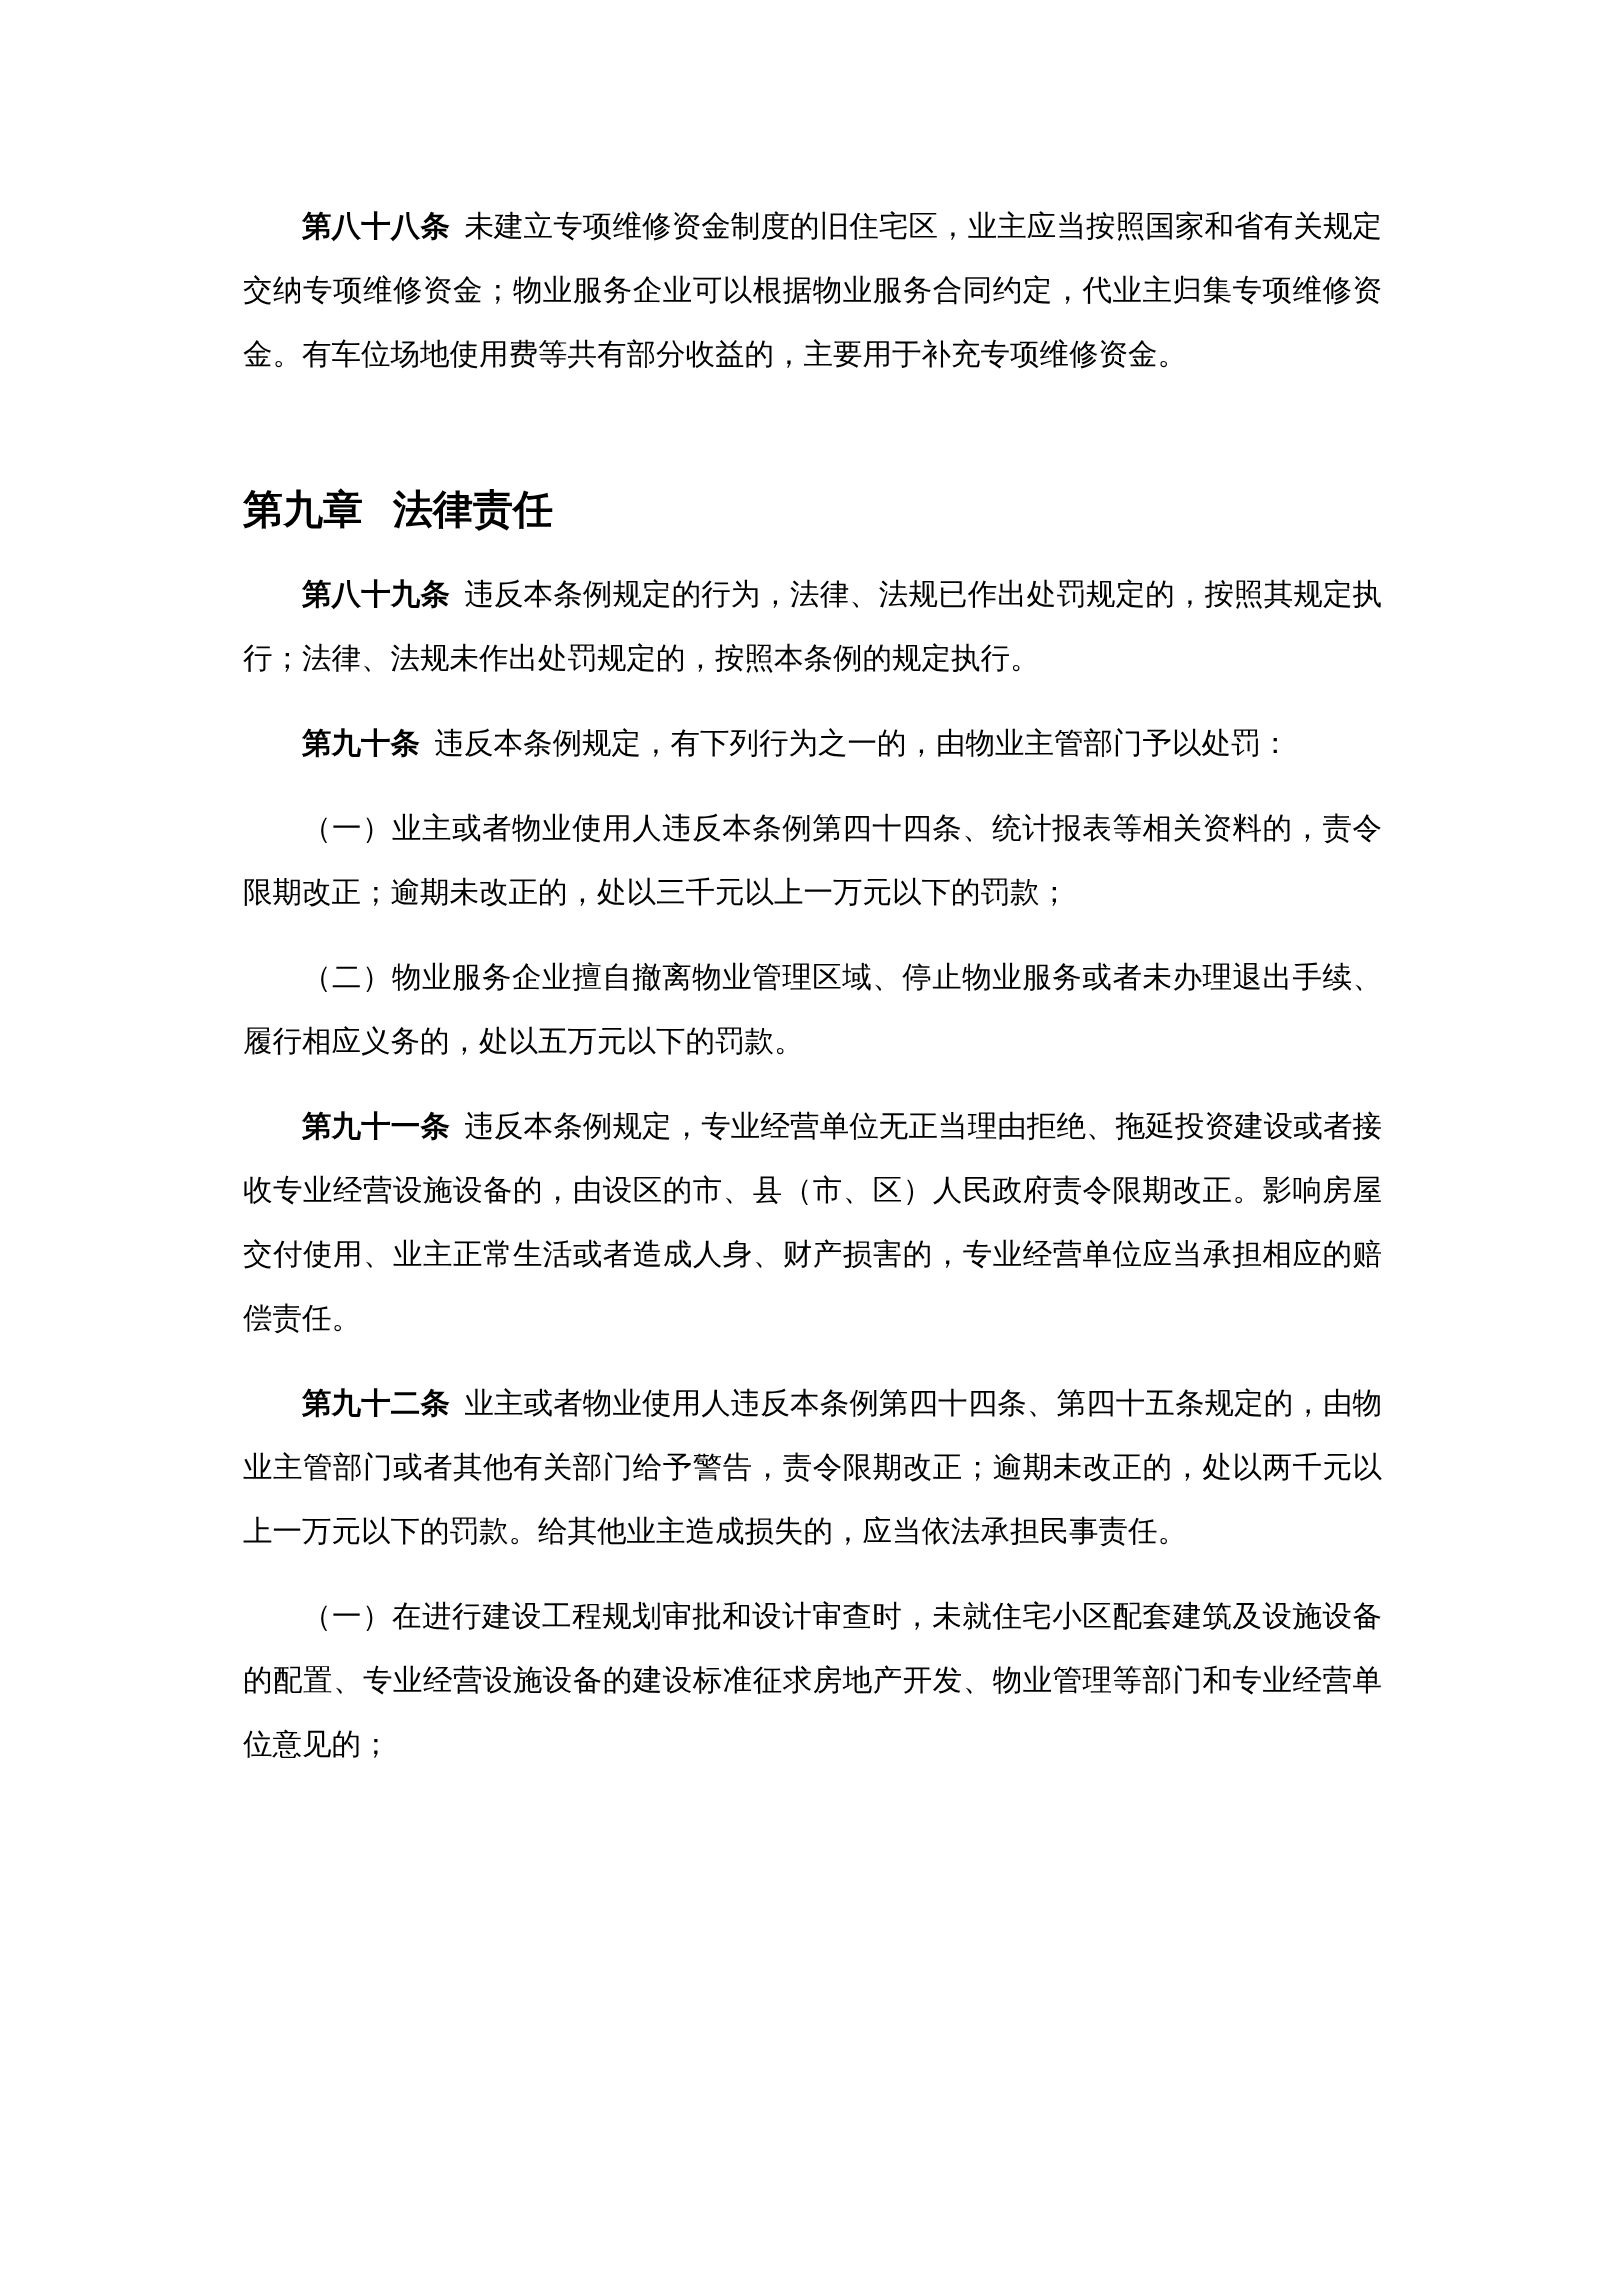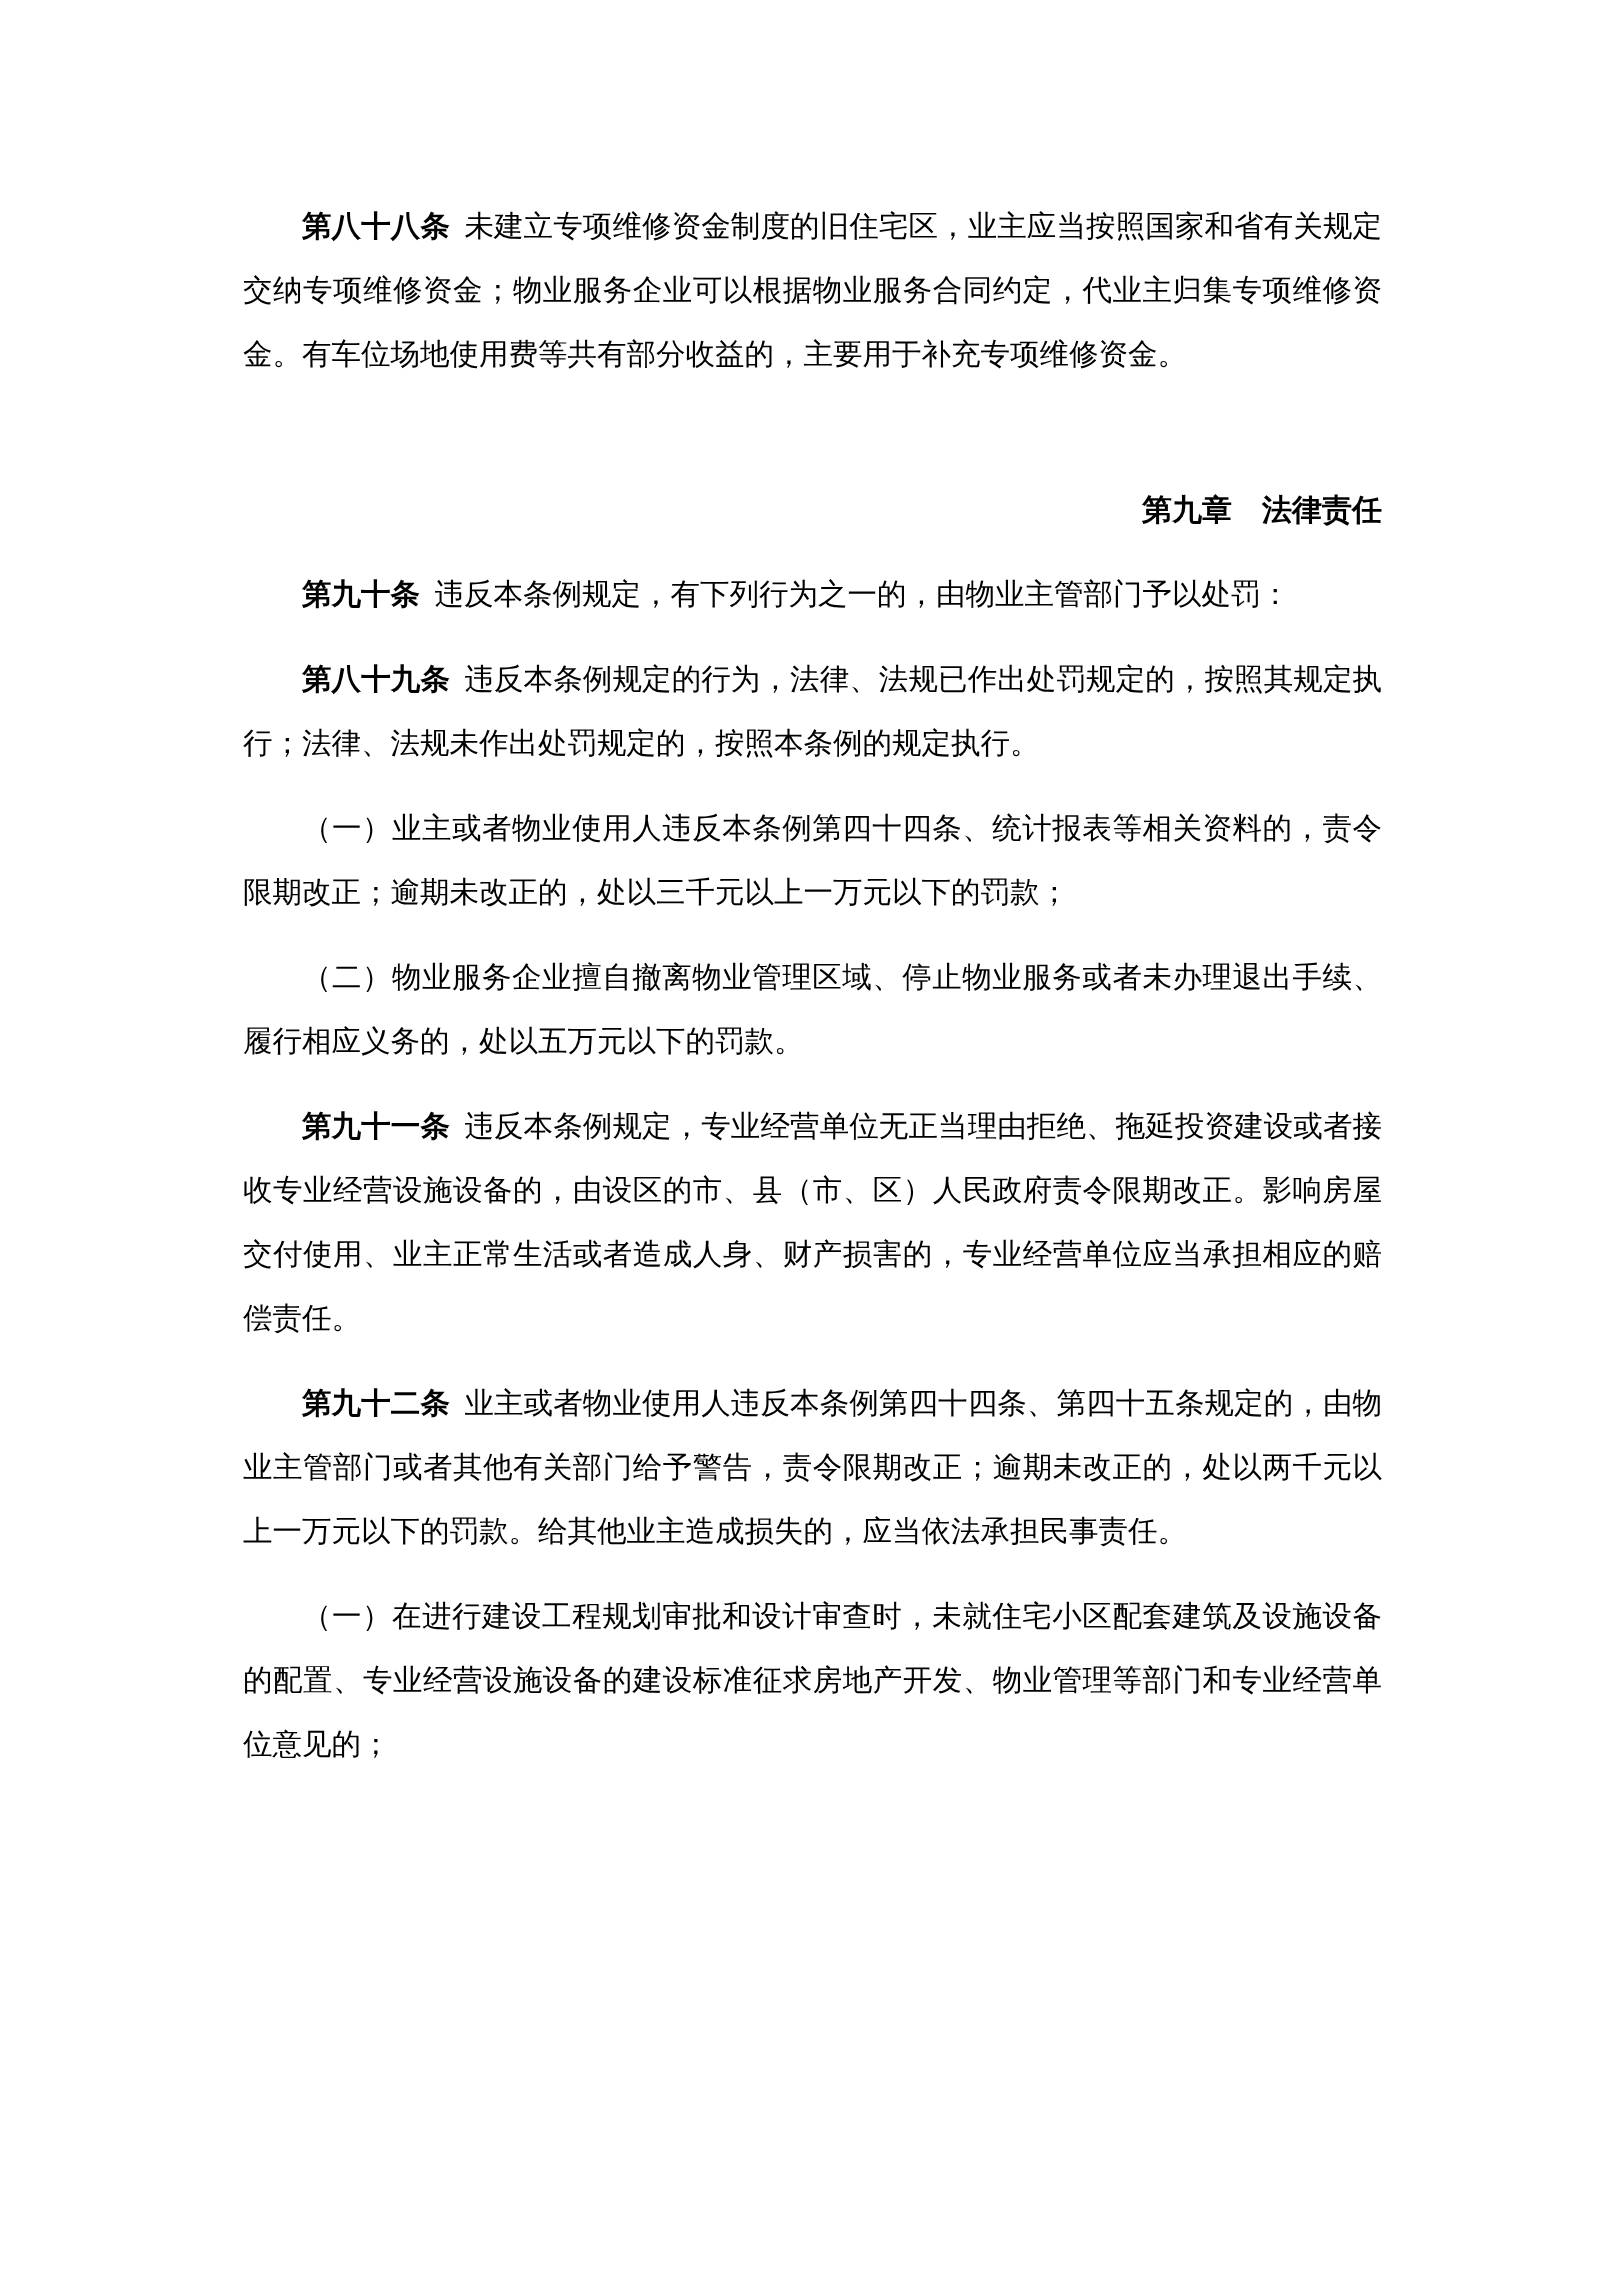--- a/index.html
+++ b/index.html
@@ -25,43 +25,43 @@
     text-align: justify;
     text-indent: 59px;
     word-break: break-all;
     line-break: strict;
   }
   .article-lead {
     font-weight: bold;
     margin-right: 14.4px;
   }
   .chapter-heading {
-    text-align: right;
+    text-align: left;
     text-indent: 0;
     font-weight: bold;
-    font-size: 30px;
+    font-size: 40px;
     margin: 92px 0 19.6px 0;
   }
   .chapter-gap {
     display: inline-block;
     width: 30px;
   }
 </style>
 </head>
 <body>
 
 <div class="page">
 
   <p class="para"><span class="article-lead">第八十八条</span><span>未建立专项维修资金制度的旧住宅区，业主应当按照国家和省有关规定交纳专项维修资金；物业服务企业可以根据物业服务合同约定，代业主归集专项维修资金。有车位场地使用费等共有部分收益的，主要用于补充专项维修资金。</span></p>
 
   <div class="chapter-heading"><span>第九章</span><span class="chapter-gap"></span><span>法律责任</span></div>
 
+  <p class="para"><span class="article-lead">第八十九条</span><span>违反本条例规定的行为，法律、法规已作出处罚规定的，按照其规定执行；法律、法规未作出处罚规定的，按照本条例的规定执行。</span></p>
+
   <p class="para"><span class="article-lead">第九十条</span><span>违反本条例规定，有下列行为之一的，由物业主管部门予以处罚：</span></p>
-
-  <p class="para"><span class="article-lead">第八十九条</span><span>违反本条例规定的行为，法律、法规已作出处罚规定的，按照其规定执行；法律、法规未作出处罚规定的，按照本条例的规定执行。</span></p>
 
   <p class="para"><span>（一）业主或者物业使用人违反本条例第四十四条、统计报表等相关资料的，责令限期改正；逾期未改正的，处以三千元以上一万元以下的罚款；</span></p>
 
   <p class="para"><span>（二）物业服务企业擅自撤离物业管理区域、停止物业服务或者未办理退出手续、履行相应义务的，处以五万元以下的罚款。</span></p>
 
   <p class="para"><span class="article-lead">第九十一条</span><span>违反本条例规定，专业经营单位无正当理由拒绝、拖延投资建设或者接收专业经营设施设备的，由设区的市、县（市、区）人民政府责令限期改正。影响房屋交付使用、业主正常生活或者造成人身、财产损害的，专业经营单位应当承担相应的赔偿责任。</span></p>
 
   <p class="para"><span class="article-lead">第九十二条</span><span>业主或者物业使用人违反本条例第四十四条、第四十五条规定的，由物业主管部门或者其他有关部门给予警告，责令限期改正；逾期未改正的，处以两千元以上一万元以下的罚款。给其他业主造成损失的，应当依法承担民事责任。</span></p>
 
 

